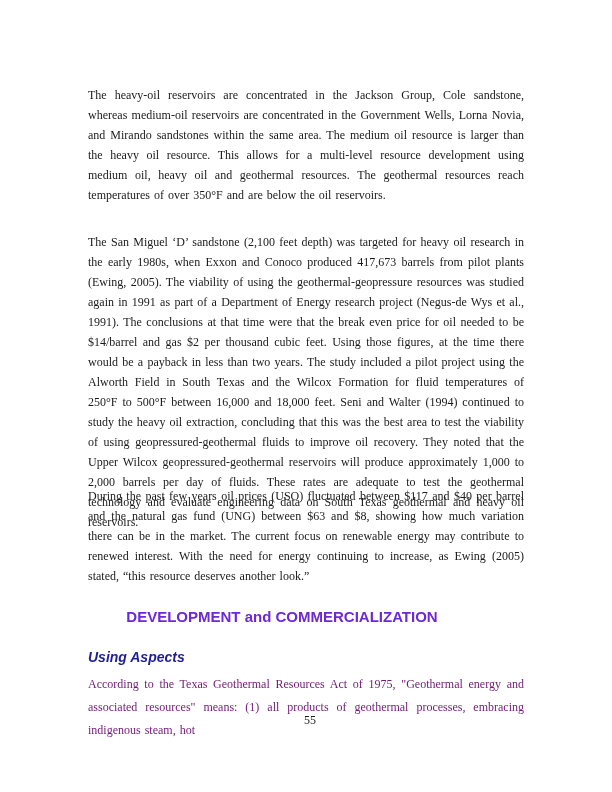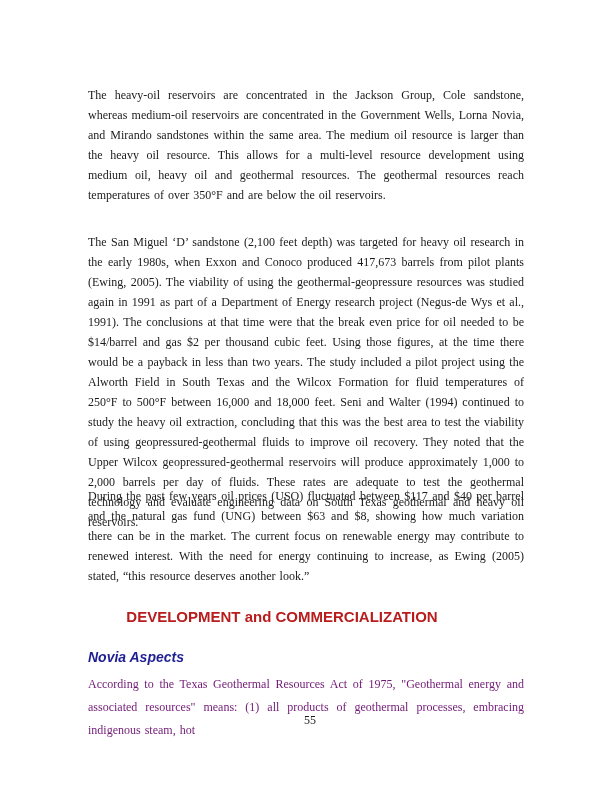--- a/index.html
+++ b/index.html
@@ -32,21 +32,21 @@
   .section-heading {
     position: absolute;
     top: 607px;
     left: 0;
     width: 564px;
     text-align: center;
     font-family: "Liberation Sans", sans-serif;
     font-weight: bold;
     font-size: 15px;
     line-height: 20px;
-    color: #b91c1c;
+    color: #6d28d9;
   }
   .subsection-heading {
     position: absolute;
     top: 648px;
     left: 88px;
     font-family: "Liberation Sans", sans-serif;
     font-weight: bold;
     font-style: italic;
     font-size: 14px;
     line-height: 18px;
@@ -79,19 +79,19 @@
 <div class="page">
 
   <div class="body-par par-1">The heavy-oil reservoirs are concentrated in the Jackson Group, Cole sandstone, whereas medium-oil reservoirs are concentrated in the Government Wells, Lorna Novia, and Mirando sandstones within the same area.  The medium oil resource is larger than the heavy oil resource.  This allows for a multi-level resource development using medium oil, heavy oil and geothermal resources.  The geothermal resources reach temperatures of over 350°F and are below the oil reservoirs.</div>
 
   <div class="body-par par-2">The San Miguel ‘D’ sandstone (2,100 feet depth) was targeted for heavy oil research in the early 1980s, when Exxon and Conoco produced 417,673 barrels from pilot plants (Ewing, 2005). The viability of using the geothermal-geopressure resources was studied again in 1991 as part of a Department of Energy research project (Negus-de Wys et al., 1991).  The conclusions at that time were that the break even price for oil needed to be $14/barrel and gas $2 per thousand cubic feet.  Using those figures, at the time there would be a payback in less than two years.  The study included a pilot project using the Alworth Field in South Texas and the Wilcox Formation for fluid temperatures of 250°F to 500°F between 16,000 and 18,000 feet.  Seni and Walter (1994) continued to study the heavy oil extraction, concluding that this was the best area to test the viability of using geopressured-geothermal fluids to improve oil recovery.  They noted that the Upper Wilcox geopressured-geothermal reservoirs will produce approximately 1,000 to 2,000 barrels per day of fluids.  These rates are adequate to test the geothermal technology and evaluate engineering data on South Texas geothermal and heavy oil reservoirs.</div>
 
   <div class="body-par par-3">During the past few years oil prices (USO) fluctuated between $117 and $40 per barrel and the natural gas fund (UNG) between $63 and $8, showing how much variation there can be in the market.  The current focus on renewable energy may contribute to renewed interest.  With the need for energy continuing to increase, as Ewing (2005) stated, “this resource deserves another look.”</div>
 
   <div class="section-heading">DEVELOPMENT and COMMERCIALIZATION</div>
 
-  <div class="subsection-heading">Novia Aspects</div>
+  <div class="subsection-heading">Using Aspects</div>
 
   <div class="legal-par">According to the Texas Geothermal Resources Act of 1975, "Geothermal energy and associated resources" means: (1) all products of geothermal processes, embracing indigenous steam, hot</div>
 
   <div class="page-number">55</div>
 
 </div>
 
 </body></html>

